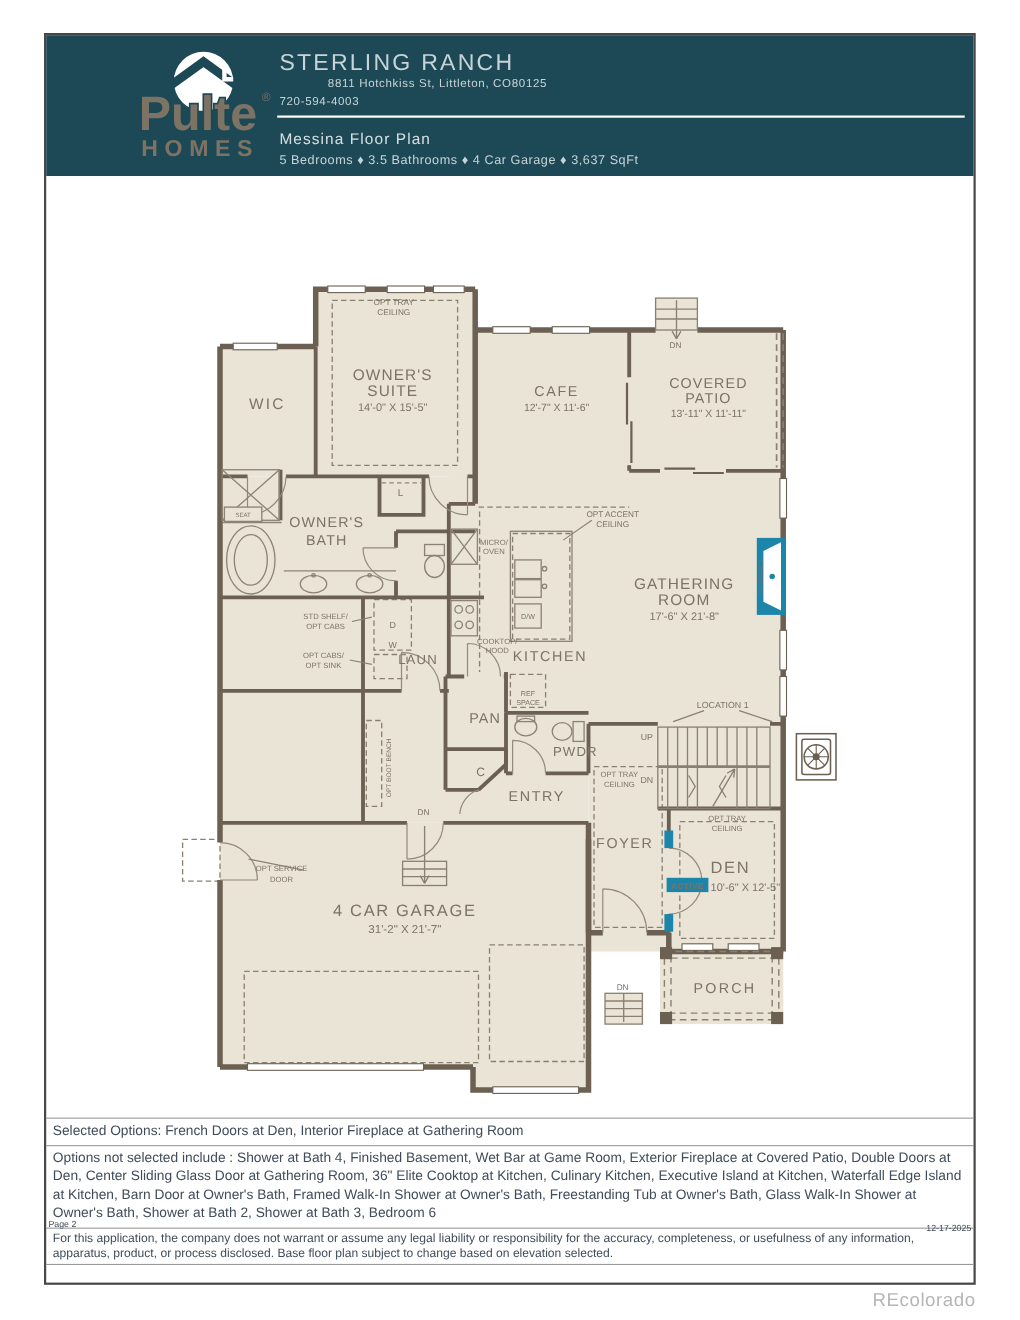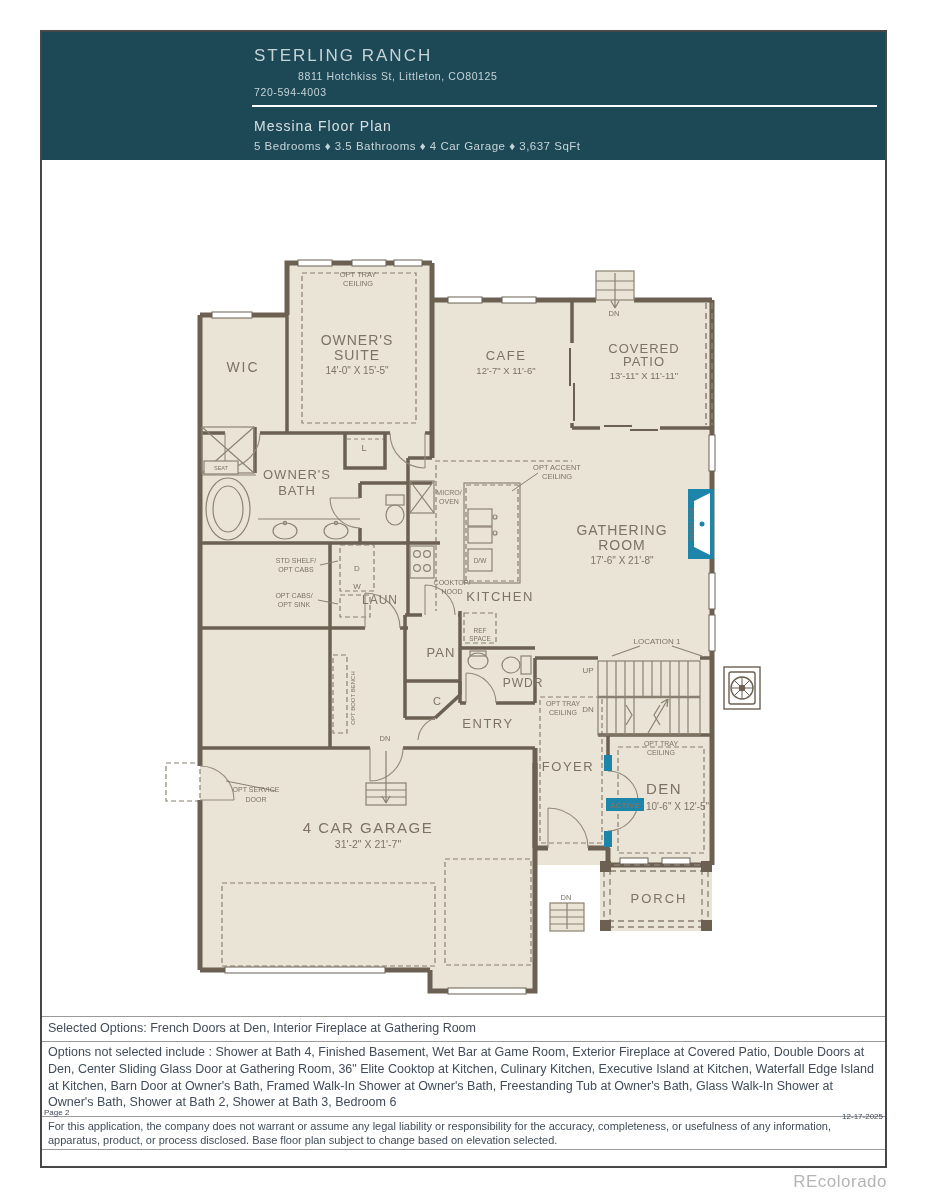--- a/index.html
+++ b/index.html
@@ -3,21 +3,21 @@
 <meta charset="utf-8">
 <style>
   html,body{margin:0;padding:0;background:#fff;}
   .page{position:relative;width:927px;height:1200px;background:#fff;overflow:hidden;
         font-family:"Liberation Sans",sans-serif;}
   .doc-border{position:absolute;left:40px;top:30px;width:843px;height:1134px;
         border:2px solid #474747;background:#fff;}
   
   .hdr{position:absolute;left:42px;top:32px;width:843px;height:128px;background:#1d4956;}
   .hdr .logo{position:absolute;left:58px;top:8px;width:170px;height:112px;}
-  .hdr .community{position:absolute;left:212px;top:14px;font-size:17px;letter-spacing:2px;
+  .hdr .community{position:absolute;left:212px;top:14px;font-size:21px;letter-spacing:2px;
         color:#c6d4d8;}
   .hdr .addr{position:absolute;left:212px;top:38px;font-size:10.5px;letter-spacing:.6px;color:#c6d4d8;margin-left:44px;}
   .hdr .phone{position:absolute;left:212px;top:54px;font-size:10.5px;letter-spacing:.6px;color:#c6d4d8;}
   .hdr .divider{position:absolute;left:210px;top:73px;right:8px;height:2px;background:#fff;}
   .hdr .plan{position:absolute;left:212px;top:86px;font-size:14px;letter-spacing:1px;color:#d6e0e3;}
   .hdr .specs{position:absolute;left:212px;top:108px;font-size:11.5px;letter-spacing:.5px;color:#c6d4d8;}
   
   .floor-title{position:absolute;left:0;top:180px;width:927px;text-align:center;
         font-size:17px;color:#1a1a1a;letter-spacing:1px;}
   
@@ -31,20 +31,30 @@
   .watermark{position:absolute;right:40px;top:1172px;font-size:17px;color:#b5b5b5;letter-spacing:.5px;}
   svg text{font-family:"Liberation Sans",sans-serif;fill:#7d7365;}
 </style>
 </head>
 <body>
 
 <div class="page">
   <div class="doc-border"></div>
 
   <div class="hdr">
+    <div class="logo">
+      <svg width="170" height="112" viewBox="0 0 170 112">
+        <circle cx="85" cy="34" r="27" fill="#ffffff"></circle>
+        <path d="M38,50 L85,16 L118,40" fill="none" stroke="#1d4956" stroke-width="8"></path>
+        <path d="M104,22 L104,32 L112,32" fill="none" stroke="#ffffff" stroke-width="4"></path>
+        <text x="80" y="78" text-anchor="middle" font-size="44" font-weight="bold" fill="#ffffff" style="paint-order:stroke" stroke="#1d4956" stroke-width="3">Pulte</text>
+        <text x="142" y="52" text-anchor="middle" font-size="11" fill="#ffffff">®</text>
+        <text x="82" y="102" text-anchor="middle" font-size="21" font-weight="bold" letter-spacing="6" fill="#ffffff">HOMES</text>
+      </svg>
+    </div>
     <div class="community">STERLING RANCH</div>
     <div class="addr">8811 Hotchkiss St, Littleton, CO80125</div>
     <div class="phone">720-594-4003</div>
     <div class="divider"></div>
     <div class="plan">Messina Floor Plan</div>
     <div class="specs">5 Bedrooms ♦ 3.5 Bathrooms ♦ 4 Car Garage ♦ 3,637 SqFt</div>
   </div>
 
 
   <svg class="plansvg" width="632" height="800" viewBox="148 225 632 800">

